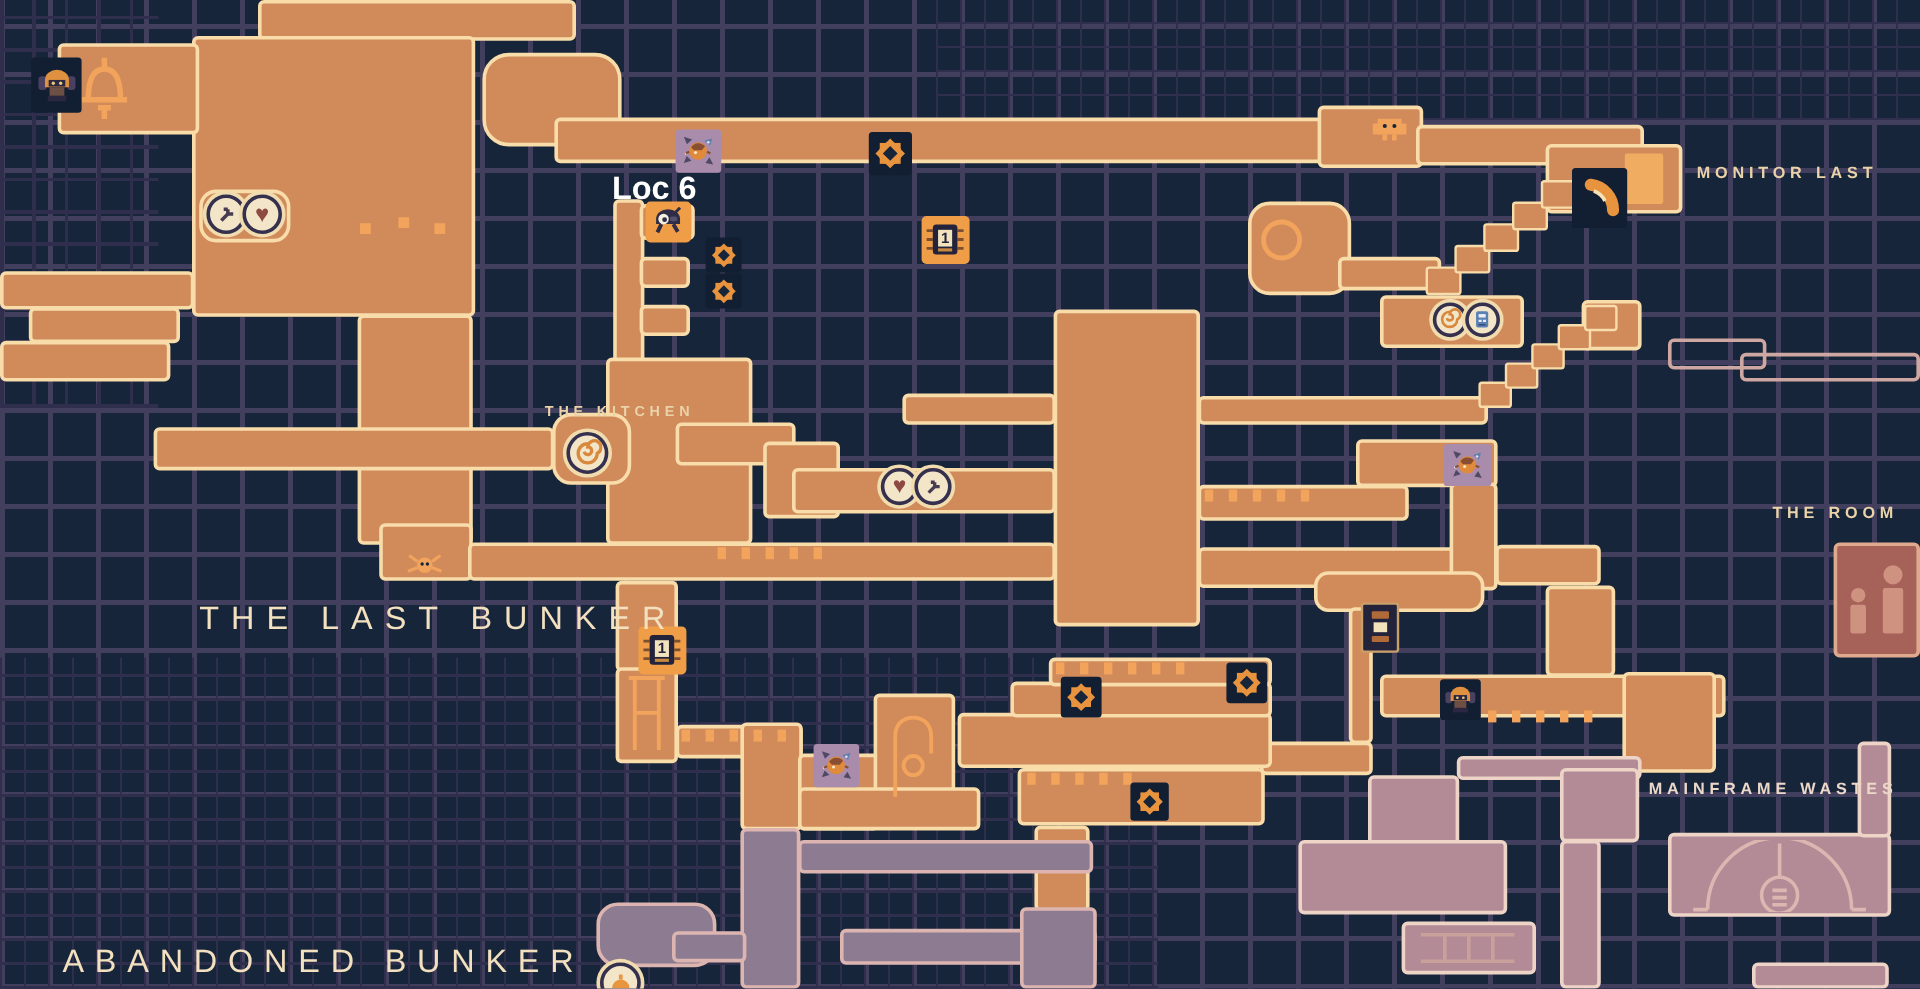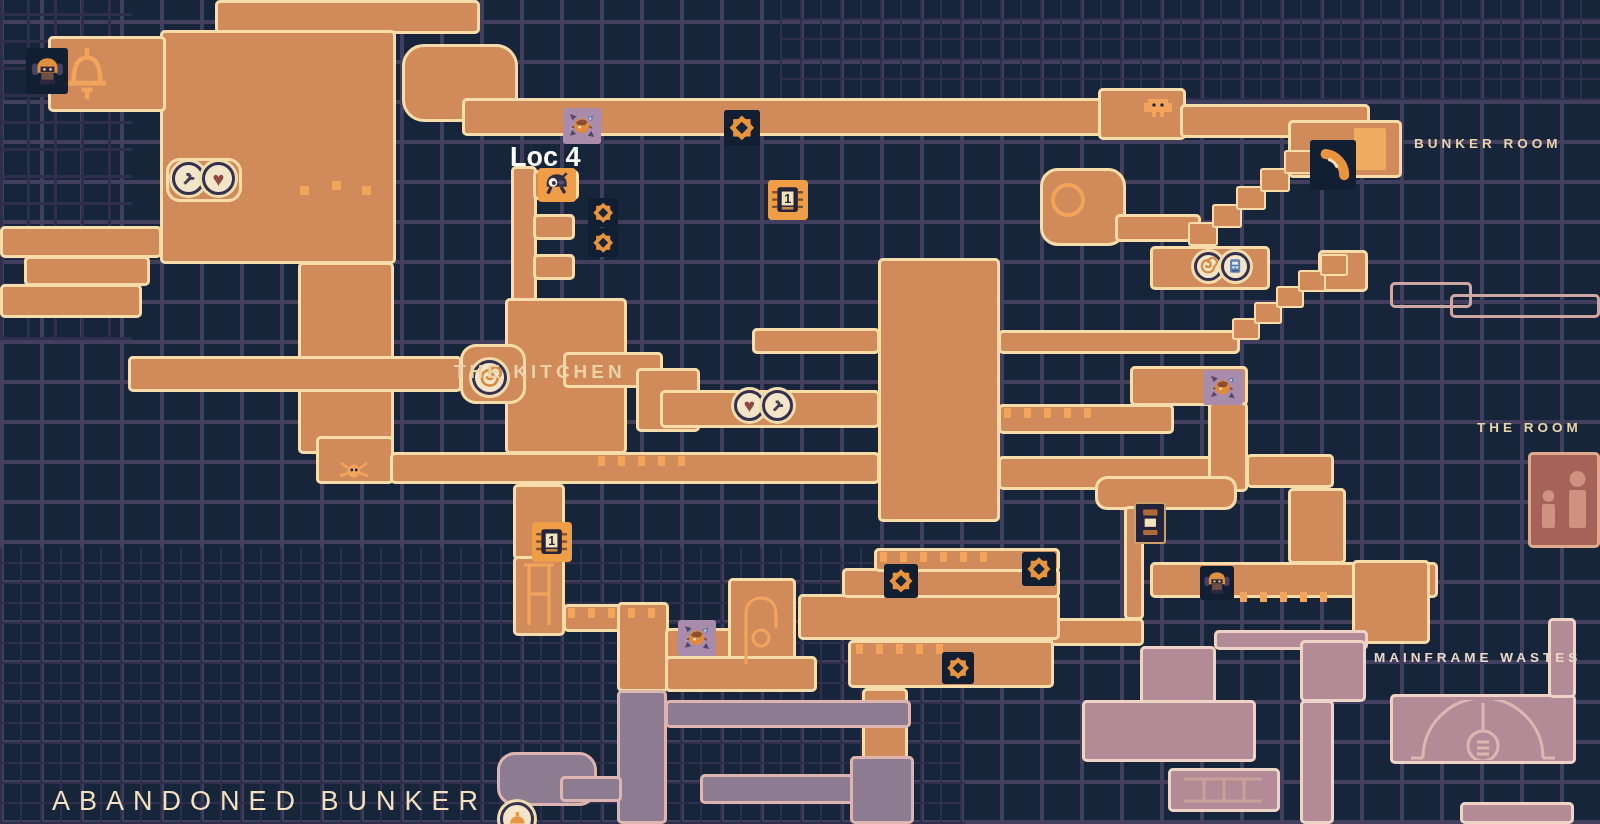--- a/index.html
+++ b/index.html
@@ -451,19 +451,20 @@
         <rect x="12.8" y="12.4" width="3" height="2.2" fill="#e8eef5"></rect>
         <rect x="8.5" y="16.6" width="7" height="1.6" fill="#37507a"></rect>
       </svg>
     </div>
     <div class="marker circle round" style="left: 500px; top: 802px; width: 34px; height: 34px; z-index: 5;">
       <svg viewBox="0 0 24 24">
         <path d="M5 16 a7 7 0 0 1 14 0 z" fill="#e8953f"></path>
         <rect x="10.5" y="5" width="3" height="4" fill="#e8953f"></rect>
       </svg>
     </div>
-    <div class="maplabel" style="left: 510px; top: 142px; font-size: 27px; letter-spacing: 0px; color: rgb(255, 255, 255); font-weight: 700;">Loc 4</div>
-    <div class="maplabel" style="left: 1414px; top: 136px; font-size: 13.5px; letter-spacing: 4px; color: rgb(234, 210, 169); font-weight: 600;">BUNKER ROOM</div>
-    <div class="maplabel" style="left: 454px; top: 336px; font-size: 19px; letter-spacing: 4px; color: rgb(234, 210, 169); font-weight: 600; margin-top: 25px;">THE KITCHEN</div>
+    <div class="maplabel" style="left: 510px; top: 142px; font-size: 27px; letter-spacing: 0px; color: rgb(255, 255, 255); font-weight: 700;">Loc 6</div>
+    <div class="maplabel" style="left: 1414px; top: 136px; font-size: 13.5px; letter-spacing: 4px; color: rgb(234, 210, 169); font-weight: 600;">MONITOR LAST</div>
+    <div class="maplabel" style="left: 454px; top: 336px; font-size: 12px; letter-spacing: 4px; color: rgb(234, 210, 169); font-weight: 600;">THE KITCHEN</div>
+    <div class="maplabel" style="left: 166px; top: 500px; font-size: 27px; letter-spacing: 10px; color: rgb(242, 224, 191); font-weight: 500;">THE LAST BUNKER</div>
     <div class="maplabel" style="left: 1477px; top: 420px; font-size: 13.5px; letter-spacing: 4px; color: rgb(234, 210, 169); font-weight: 600;">THE ROOM</div>
     <div class="maplabel" style="left: 1374px; top: 650px; font-size: 13.5px; letter-spacing: 4px; color: rgb(236, 216, 200); font-weight: 600;">MAINFRAME WASTES</div>
     <div class="maplabel" style="left: 52px; top: 786px; font-size: 27px; letter-spacing: 9px; color: rgb(242, 224, 191); font-weight: 500;">ABANDONED BUNKER</div>
   </div>
 
 </body></html>

